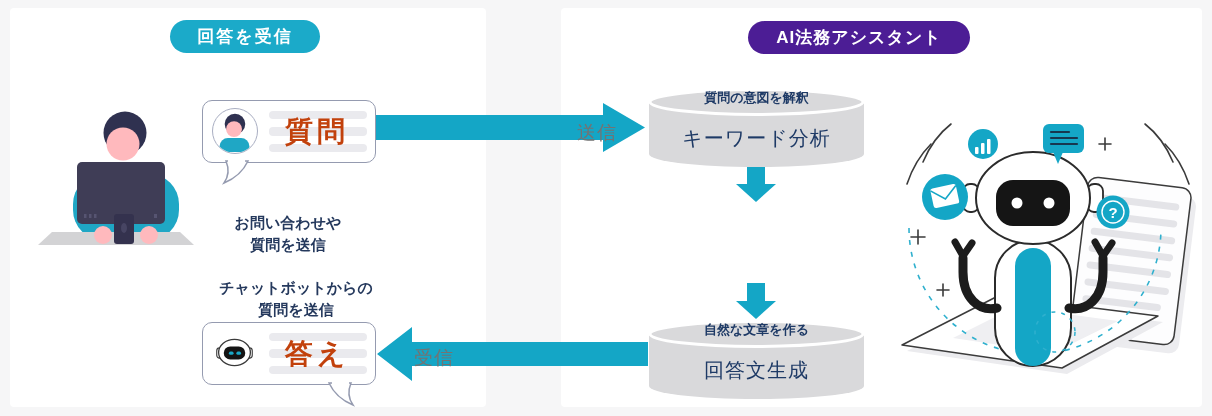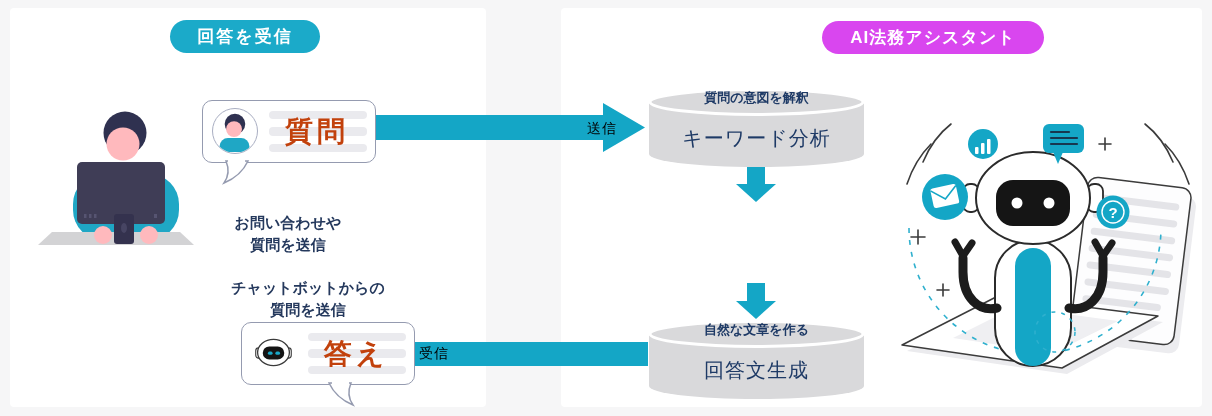--- a/index.html
+++ b/index.html
@@ -6,47 +6,47 @@
   .stage { position:relative; width:1212px; height:416px; background:#f6f6f7;
            font-family:"Liberation Sans","DejaVu Sans",sans-serif; overflow:hidden; }
   .panel { position:absolute; background:#ffffff; border-radius:4px; z-index:0; }
   #panel-left  { left:10px;  top:8px; width:476px; height:399px; }
   #panel-right { left:561px; top:8px; width:641px; height:399px; }
 
   .pill { position:absolute; height:33px; border-radius:17px; color:#fff; font-weight:bold;
           font-size:17px; display:flex; align-items:center; justify-content:center;
           letter-spacing:2px; z-index:2; }
   #pill-user { left:170px; top:20px; width:150px; background:#1BAAC9; }
-  #pill-ai   { left:822px; top:21px; width:222px; background:#d946ef; letter-spacing:1px; }
+  #pill-ai   { left:748px; top:21px; width:222px; background:#4c1d95; letter-spacing:1px; }
 
   .illu { position:absolute; z-index:1; }
 
   .bubble { position:absolute; width:172px; height:61px; background:#fff;
             border:1.5px solid #959BB0; border-radius:10px; z-index:3; }
   #bubble-q { left:202px; top:100px; }
-  #bubble-a { left:202px; top:322px;margin-left:39px; }
+  #bubble-a { left:202px; top:322px; }
   .avatar { position:absolute; left:9px; top:7px; width:46px; height:46px; border-radius:50%;
             border:1.5px solid #A9AEC2; overflow:hidden; background:#fff; box-sizing:border-box; }
   .bar { position:absolute; left:66px; width:98px; height:8px; border-radius:4px; background:#EAEAEE; }
   .bar.b1 { top:10px; } .bar.b2 { top:26px; height:9px; } .bar.b3 { top:43px; }
   .btext { position:absolute; left:58px; top:0; width:112px; height:61px; display:flex;
            align-items:center; justify-content:center; font-size:28px; font-weight:bold;
            color:#c2410c; letter-spacing:4px; z-index:2; }
   .tail { position:absolute; z-index:4; }
 
   .caption { position:absolute; font-size:15px; font-weight:bold; color:#25395D;
              text-align:center; line-height:1.45; z-index:2; }
   #caption-q { left:198px; top:184px; width:180px;margin-top:28px; }
-  #caption-a { left:212px; top:277px; width:192px; }
+  #caption-a { left:200px; top:277px; width:192px; }
   .caption span { display:block; }
 
   .flow-arrow { position:absolute; z-index:2; }
   #arrow-send    { left:374px; top:100px; }
   #arrow-receive { left:375px; top:320px; }
-  .arrow-label { position:absolute; color:#000000; font-size:14px; font-weight:500; z-index:3; }
+  .arrow-label { position:absolute; color:#737373; font-size:19px; font-weight:500; z-index:3; }
   #label-send    { left:543px; top:120px; width:74px; text-align:right; letter-spacing:1px; }
   #label-receive { left:408px; top:345px; width:52px; text-align:center; letter-spacing:1px; }
 
   .cyl { position:absolute; left:648px; width:217px; height:80px; z-index:2; }
   #cyl-1 { top:88px; } #cyl-2 { top:204px; } #cyl-3 { top:320px; }
   .cyl svg { position:absolute; left:0; top:0; }
   .cyl .note  { position:absolute; top:1px;  left:0; width:100%; text-align:center;
                 font-size:13px; font-weight:bold; color:#1E3A66; z-index:2; }
   .cyl .title { position:absolute; top:37px; left:0; width:100%; text-align:center;
                 font-size:20px; font-weight:normal; color:#1E3A66; letter-spacing:1px; z-index:2; }

